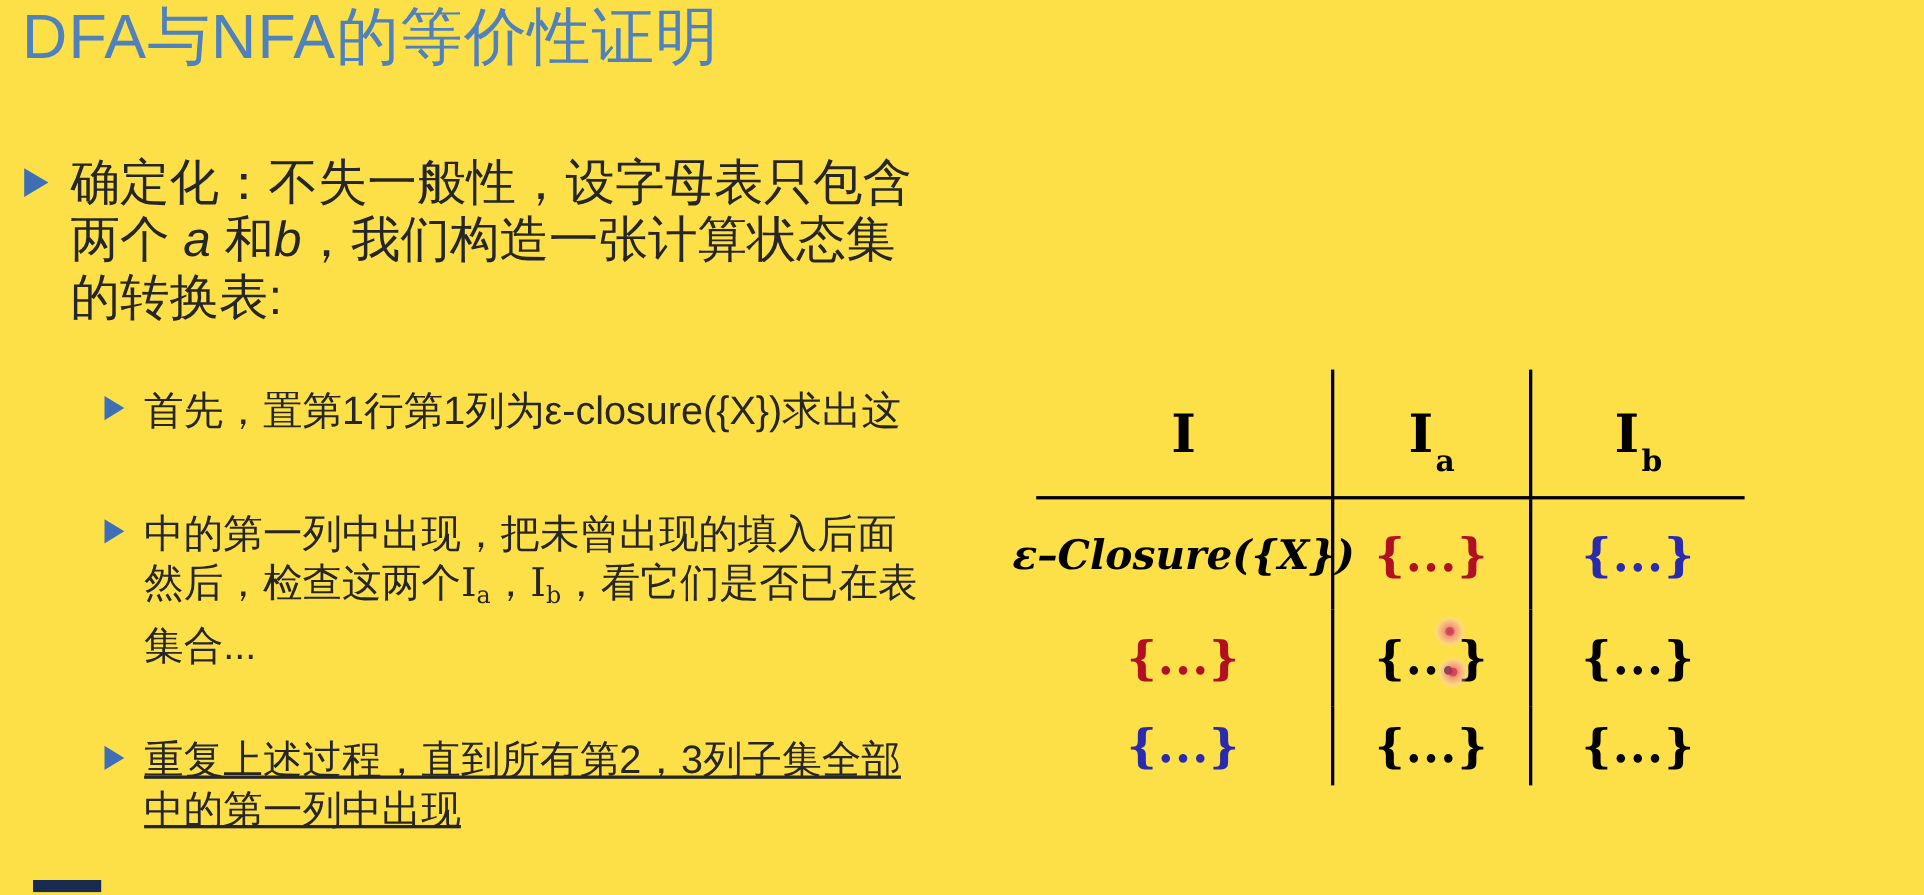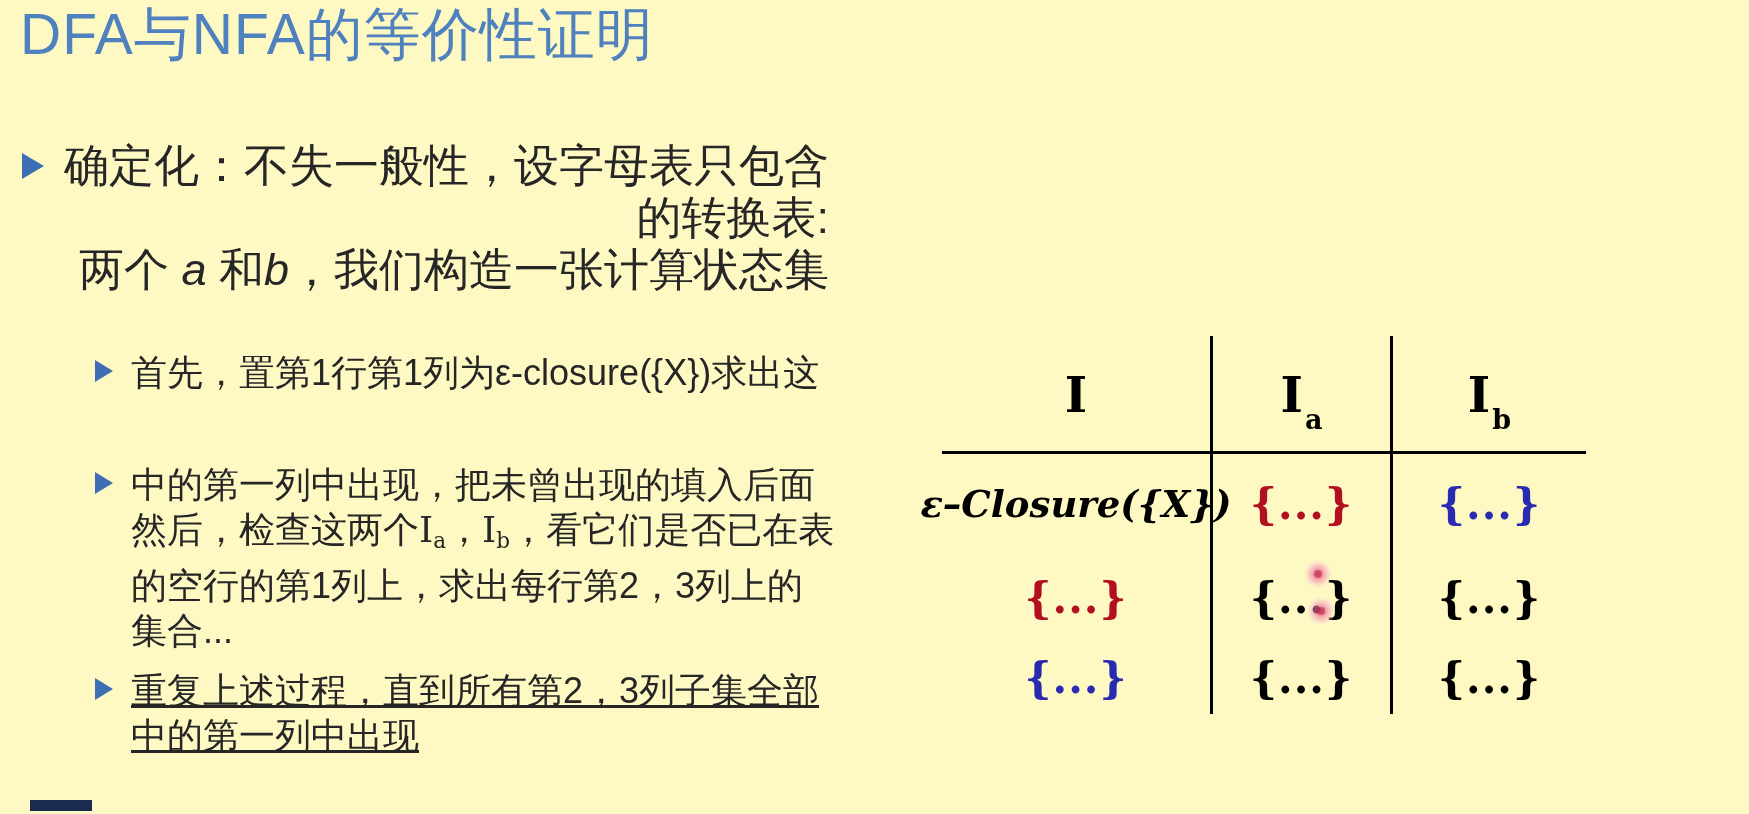--- a/index.html
+++ b/index.html
@@ -1,33 +1,33 @@
 <!DOCTYPE html>
 <html style="--accent: #4E81BD; --marker: #3E6FB5; --bar: #1A2B52;"><head>
 <meta charset="utf-8">
 <style>
   html,body{margin:0;padding:0;background:#ffffff;}
   .slide{
-    position:relative;width:1749px;height:814px;background:#fef9c3;overflow:hidden;
+    position:relative;width:1749px;height:814px;background:#fde047;overflow:hidden;
     font-family:"Liberation Sans",sans-serif;color:#262626;
   }
   .title{
     position:absolute;left:20px;top:0;margin:0;
     font-size:57px;font-weight:500;letter-spacing:1px;
     color:var(--accent,#4E81BD);line-height:1.2;white-space:nowrap;
   }
   
   .bullet{position:absolute;}
   .tri{
     position:absolute;left:0;width:0;height:0;border-style:solid;
     border-color:transparent transparent transparent var(--marker,#3E6FB5);
   }
   .lvl1 .tri{border-width:13px 0 13px 22px;top:13px;}
   .lvl2 .tri{border-width:11px 0 11px 18px;top:10px;}
-  .lvl1 .btxt{margin-left:42px;font-size:45px;line-height:52px;text-align:right;}
+  .lvl1 .btxt{margin-left:42px;font-size:45px;line-height:52px;}
   .lvl2 .btxt{margin-left:36px;font-size:36px;line-height:45px;}
   .bline{white-space:nowrap;}
   .pos0{left:22px;top:140px;}
   .pos1{left:95px;top:350px;}
   .pos2{left:95px;top:462px;}
   .pos3{left:95px;top:668px;text-decoration:underline;}
   .it{font-style:italic;}
   .ser{font-family:"DejaVu Serif","Liberation Serif",serif;}
   .sb{font-family:"DejaVu Serif","Liberation Serif",serif;font-size:0.60em;vertical-align:-0.30em;}
   
@@ -75,36 +75,35 @@
 <body>
 
 <div class="slide">
   <h1 class="title">DFA与NFA的等价性证明</h1>
 
   <div id="bullets">
       <div class="bullet lvl1 pos0">
         <span class="tri"></span>
         <div class="btxt">
           <div class="bline"><span>确定化：不失一般性，设字母表只包含</span></div>
+          <div class="bline"><span>两个 </span><span class="it">a</span><span> 和</span><span class="it">b</span><span>，我们构造一张计算状态集</span></div>
           <div class="bline"><span>的转换表:</span></div>
-          <div class="bline"><span>两个 </span><span class="it">a</span><span> 和</span><span class="it">b</span><span>，我们构造一张计算状态集</span></div>
         </div>
       </div>
       <div class="bullet lvl2 pos1">
         <span class="tri"></span>
         <div class="btxt">
           <div class="bline"><span>首先，置第1行第1列为ε-closure({X})求出这</span></div>
         </div>
       </div>
       <div class="bullet lvl2 pos2">
         <span class="tri"></span>
         <div class="btxt">
           <div class="bline"><span>中的第一列中出现，把未曾出现的填入后面</span></div>
           <div class="bline"><span>然后，检查这两个</span><span class="ser">I</span><span class="sb">a</span><span>，</span><span class="ser">I</span><span class="sb">b</span><span>，看它们是否已在表</span></div>
-          <div class="bline"><span>的空行的第1列上，求出每行第2，3列上的</span></div>
           <div class="bline"><span>集合...</span></div>
         </div>
       </div>
       <div class="bullet lvl2 pos3">
         <span class="tri"></span>
         <div class="btxt">
           <div class="bline"><span>重复上述过程，直到所有第2，3列子集全部</span></div>
           <div class="bline"><span>中的第一列中出现</span></div>
         </div>
       </div>

